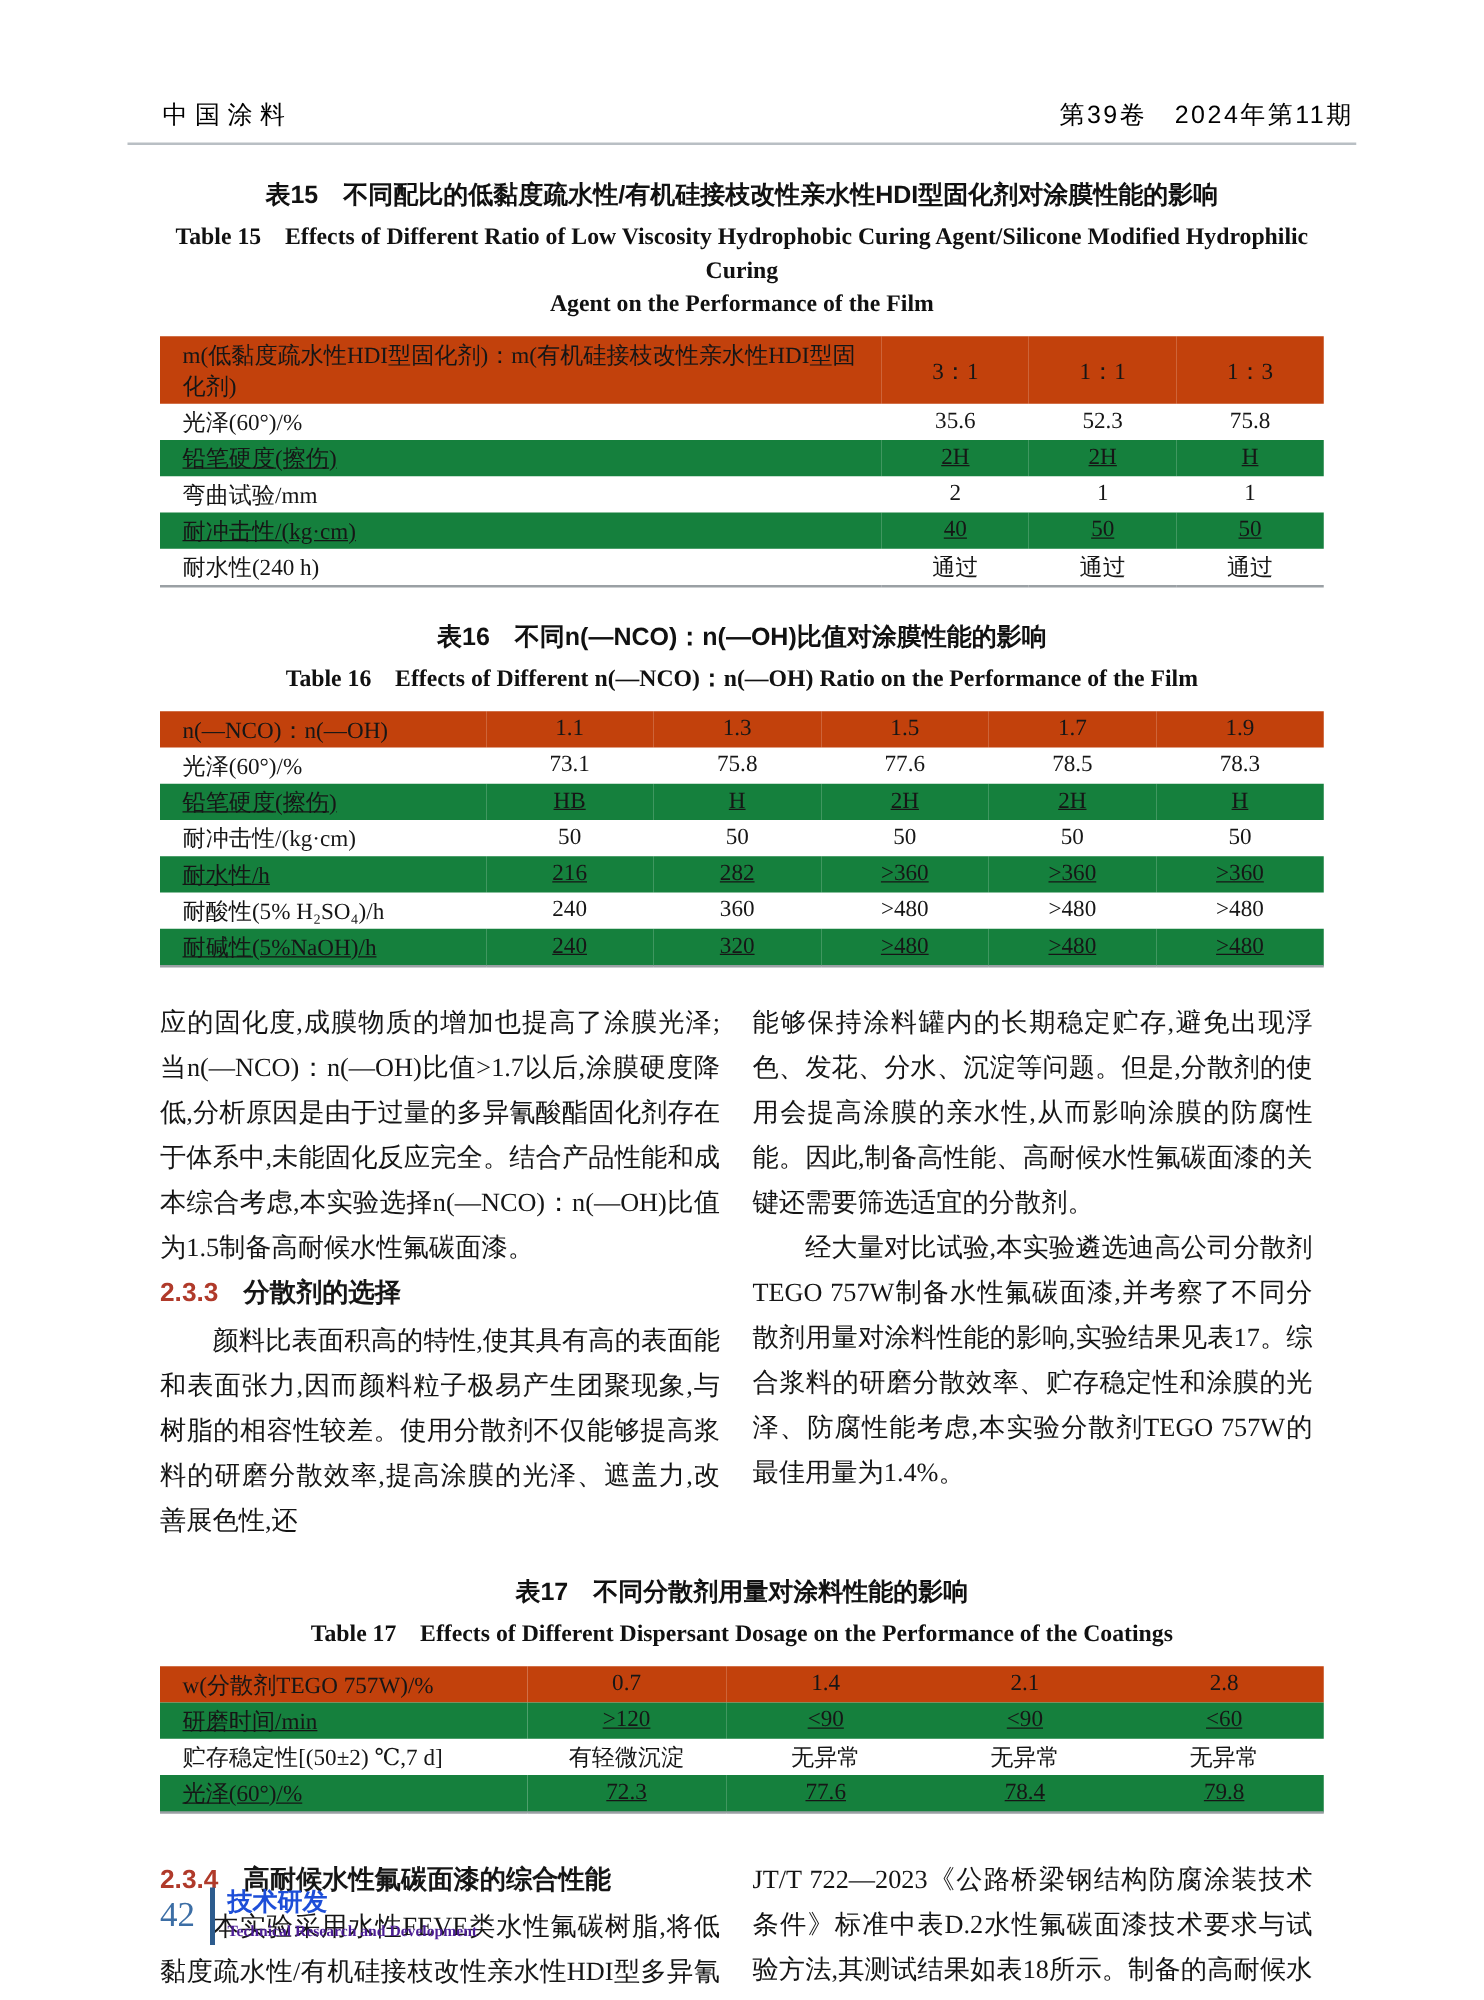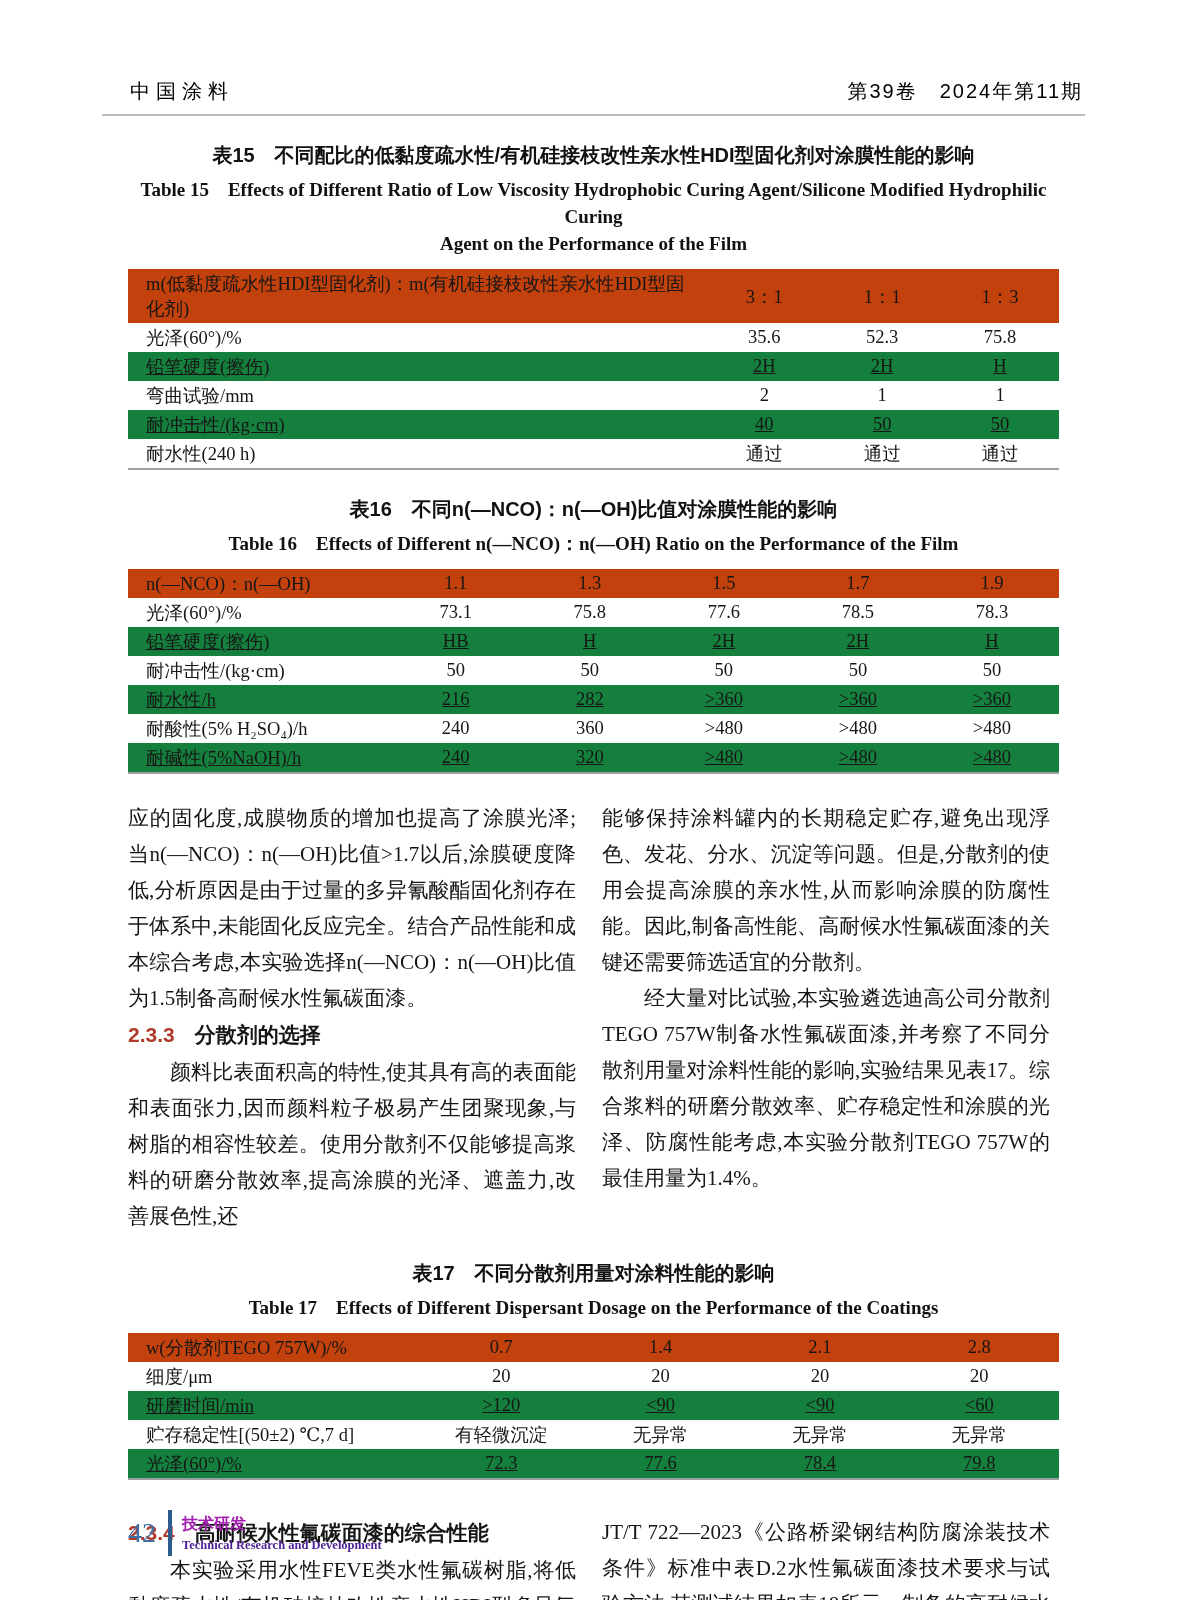--- a/index.html
+++ b/index.html
@@ -68,22 +68,22 @@
   .footer {
     position:absolute; left:128px; bottom:44px;
     display:flex; align-items:center;
   }
   .footer .pageno {
     font-size:28px; color:#3c6ea5; margin-right:12px;
     font-family:"Liberation Serif","DejaVu Serif",serif;
   }
   .footer .vbar { width:4px; height:46px; background:#2d5c8e; margin-right:10px; }
   .footer .sec-zh {
-    font-family:Liberation Serif, serif;
-    font-weight:bold; font-size:16px; color:#a21caf; line-height:24px;
+    font-family:Liberation Mono, monospace;
+    font-weight:bold; font-size:20px; color:#1d4ed8; line-height:24px;
   }
   .footer .sec-en {
     font-family:Liberation Serif, serif;
     font-weight:bold; font-size:12.5px; color:#4c1d95; line-height:18px;
   }
 </style>
 </head>
 <body>
 
 <div class="page">
@@ -249,27 +249,20 @@
     <thead>
           <tr class="head-row">
             <th class="lbl">w(分散剂TEGO 757W)/%</th>
             <th>0.7</th>
             <th>1.4</th>
             <th>2.1</th>
             <th>2.8</th>
           </tr>
         </thead>
         <tbody>
-          <tr>
-            <td class="lbl">细度/μm</td>
-            <td>20</td>
-            <td>20</td>
-            <td>20</td>
-            <td>20</td>
-          </tr>
           <tr class="stripe">
             <td class="lbl">研磨时间/min</td>
             <td>&gt;120</td>
             <td>&lt;90</td>
             <td>&lt;90</td>
             <td>&lt;60</td>
           </tr>
           <tr>
             <td class="lbl">贮存稳定性[(50±2) ℃,7 d]</td>
             <td>有轻微沉淀</td>

